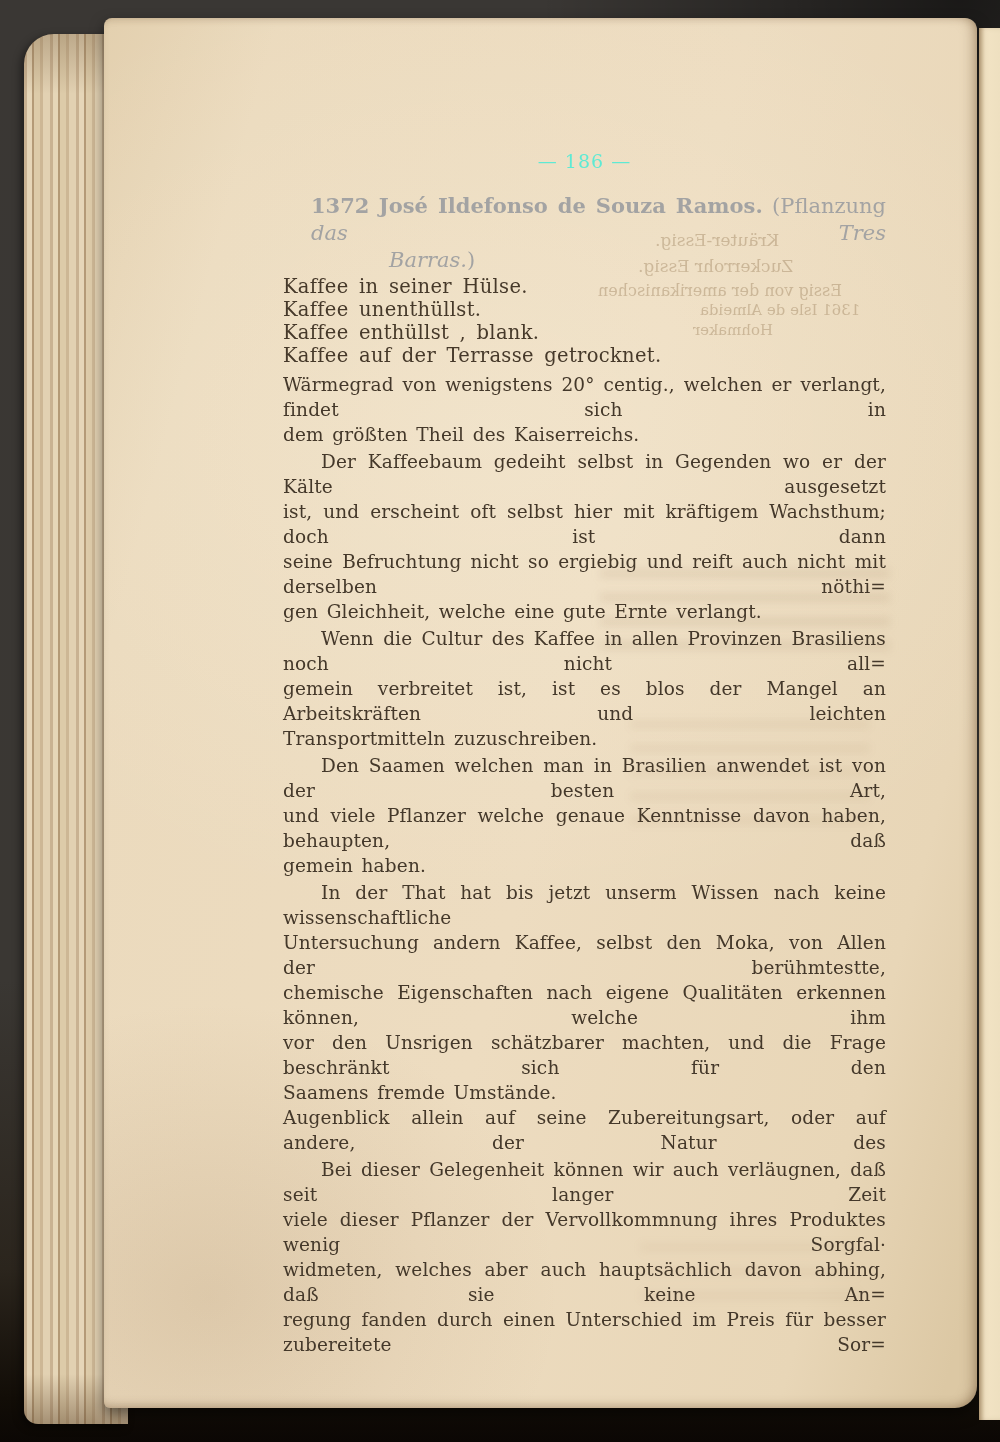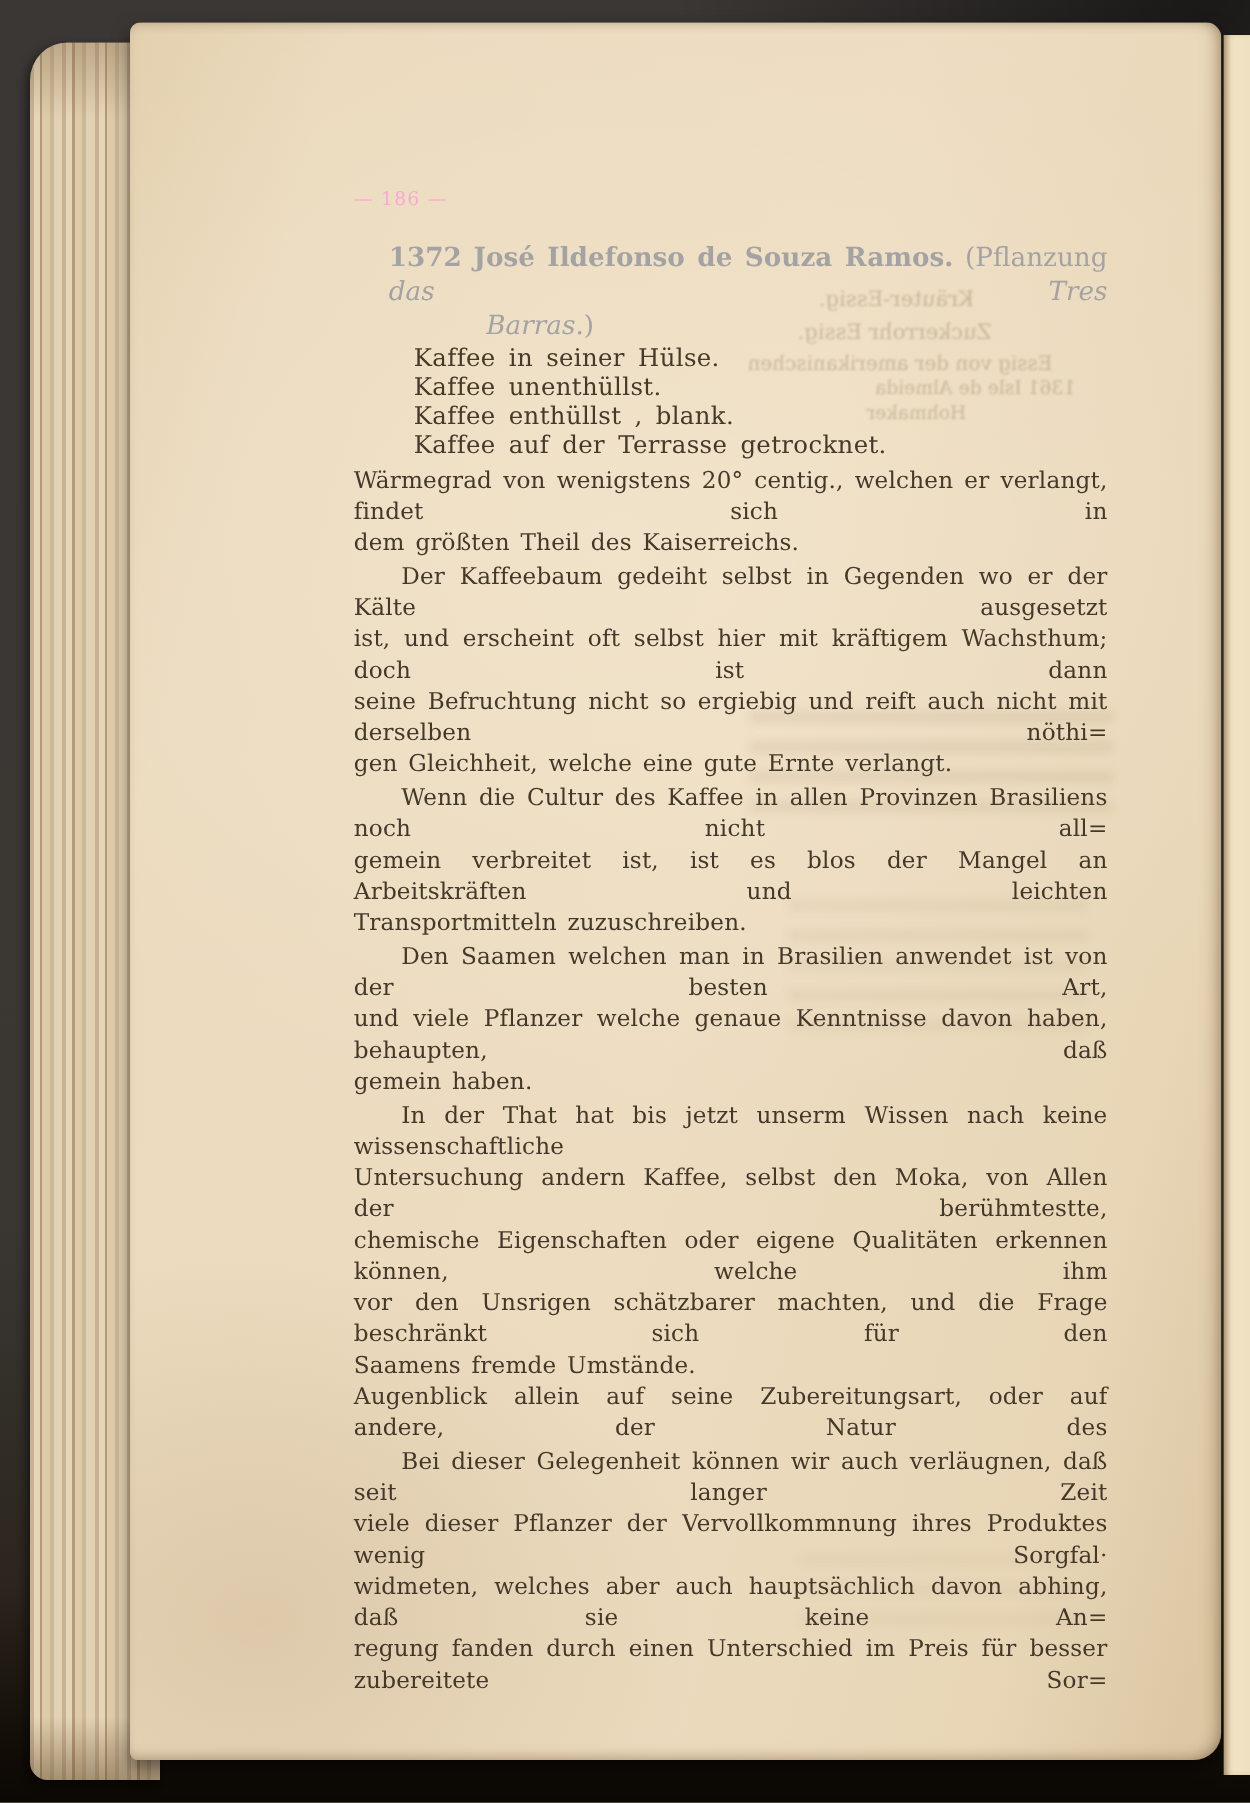--- a/index.html
+++ b/index.html
@@ -42,30 +42,30 @@
     position:absolute;left:979px;top:28px;width:21px;height:1392px;
     background:linear-gradient(90deg,#d9c49e 0,#f2e3c4 6px,#eee0c0 100%);
     box-shadow:inset 5px 0 7px -4px rgba(100,70,40,.6);
   }
   
   .content{
     position:absolute;left:283px;top:150px;width:603px;
     color:#44382a;
   }
   .pageno{
-    font-size:15px;letter-spacing:1px;color:#f9a8d4;height:22px;
+    text-align:center;font-size:19px;letter-spacing:1px;color:#5eead4;height:22px;
   }
   .entry-heading{margin-top:20px;font-size:21px;line-height:27px;color:#a3a3a3;}
   .h-line1{margin-left:28px;text-align:justify;text-align-last:justify;}
   .h-line1 .b{font-weight:bold;}
   .h-line2{margin-left:106px;}
   .it{font-style:italic;}
   .exhibit-items{margin-top:1px;}
   .exhibit-items .item{
-    margin-left:48px;font-size:19.5px;line-height:23px;color:#46392a;
+    font-size:19.5px;line-height:23px;color:#46392a;
     word-spacing:4px;letter-spacing:.3px;
   }
   .body-text{margin-top:5px;font-size:18.5px;line-height:25px;word-spacing:2.5px;letter-spacing:.15px;}
   .paragraph{margin:0 0 2px 0;}
   .line{text-align:justify;text-align-last:justify;}
   .line.end{text-align-last:left;}
   .line.first{text-indent:38px;}
   
   .bleed{
     position:absolute;color:rgba(148,118,82,.38);
@@ -135,21 +135,21 @@
         <div class="line end">Transportmitteln zuzuschreiben.</div>
       </div>
       <div class="paragraph">
         <div class="line first">Den Saamen welchen man in Brasilien anwendet ist von der besten Art,</div>
         <div class="line">und viele Pflanzer welche genaue Kenntnisse davon haben, behaupten, daß</div>
         <div class="line end">gemein haben.</div>
       </div>
       <div class="paragraph">
         <div class="line first">In der That hat bis jetzt unserm Wissen nach keine wissenschaftliche</div>
         <div class="line">Untersuchung andern Kaffee, selbst den Moka, von Allen der berühmtestte,</div>
-        <div class="line">chemische Eigenschaften oder eigene Qualitäten erkennen können, welche ihm</div>
+        <div class="line">chemische Eigenschaften nach eigene Qualitäten erkennen können, welche ihm</div>
         <div class="line">vor den Unsrigen schätzbarer machten, und die Frage beschränkt sich für den</div>
         <div class="line end">Saamens fremde Umstände.</div>
         <div class="line">Augenblick allein auf seine Zubereitungsart, oder auf andere, der Natur des</div>
       </div>
       <div class="paragraph">
         <div class="line first">Bei dieser Gelegenheit können wir auch verläugnen, daß seit langer Zeit</div>
         <div class="line">viele dieser Pflanzer der Vervollkommnung ihres Produktes wenig Sorgfal·</div>
         <div class="line">widmeten, welches aber auch hauptsächlich davon abhing, daß sie keine An=</div>
         <div class="line">regung fanden durch einen Unterschied im Preis für besser zubereitete Sor=</div>
       </div>

